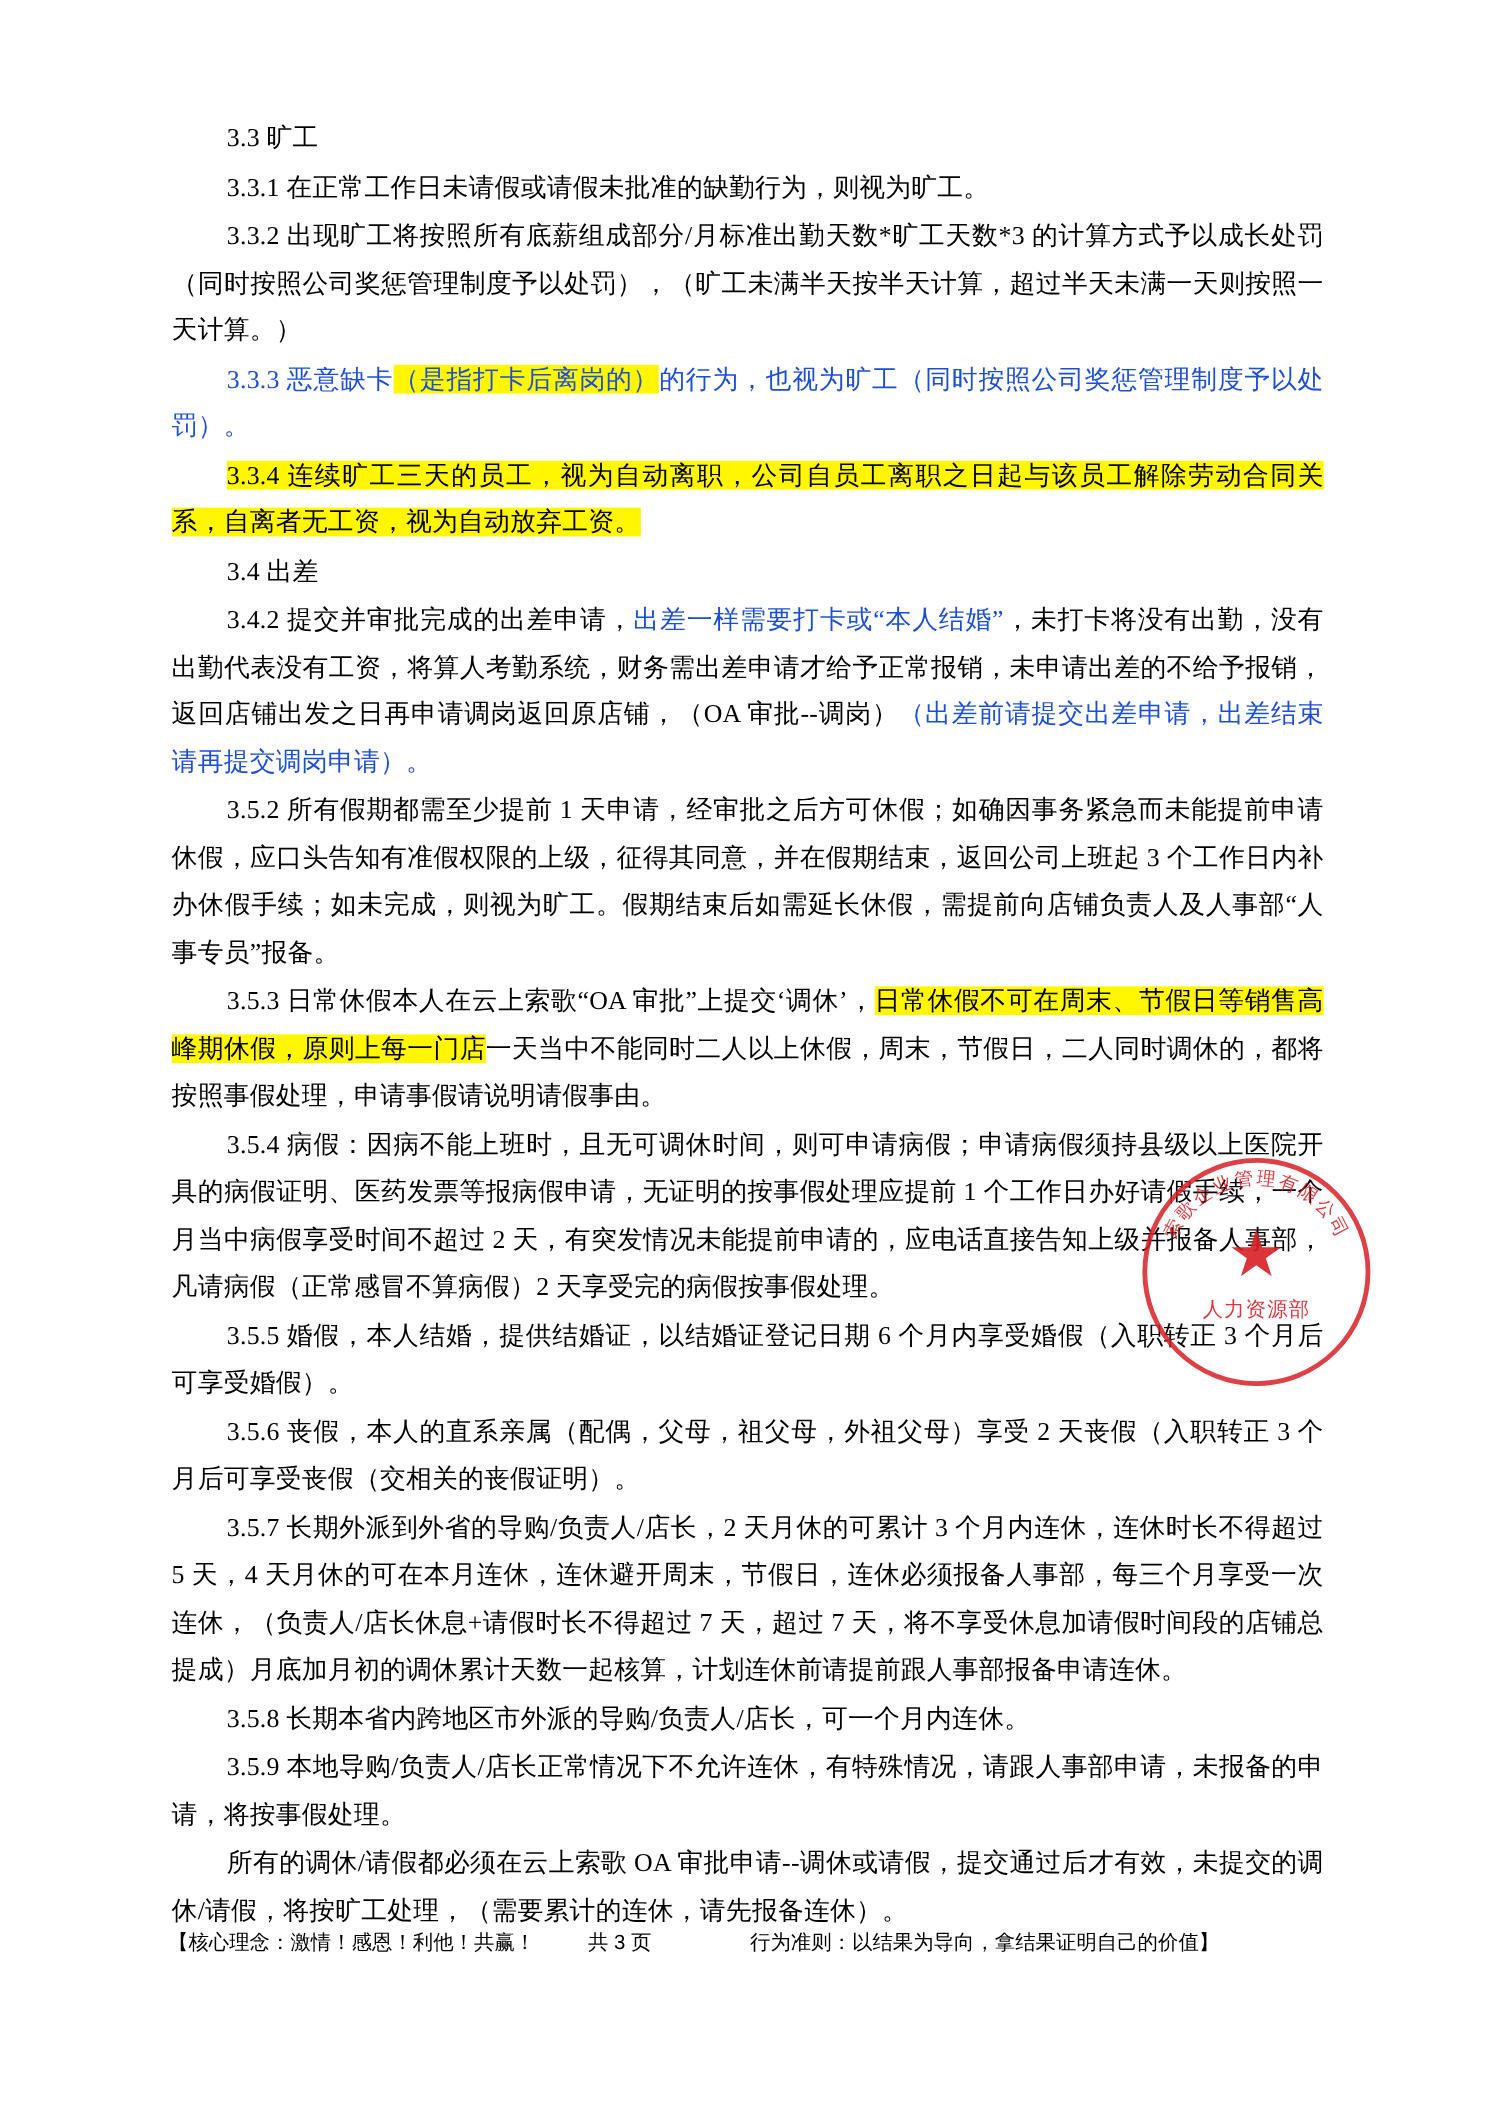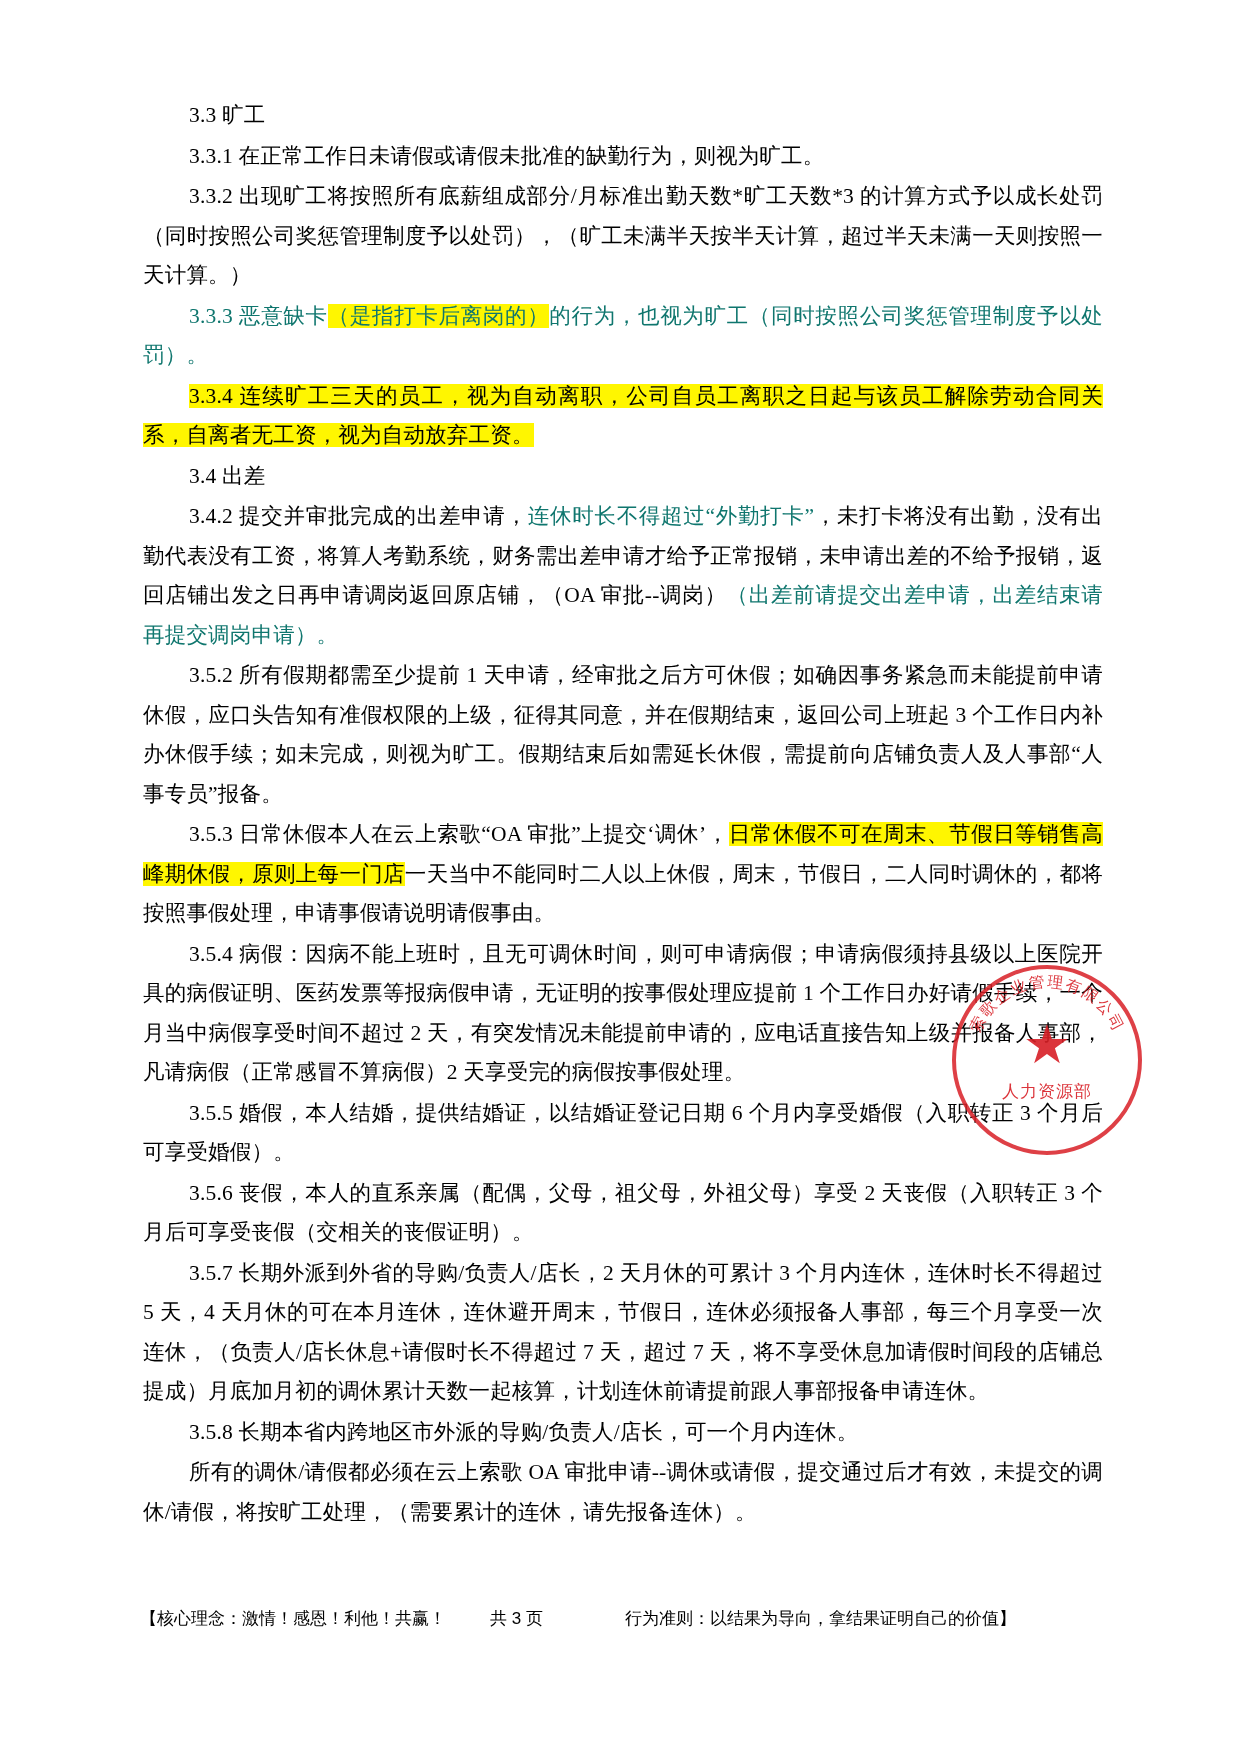--- a/index.html
+++ b/index.html
@@ -30,21 +30,21 @@
     line-height: 39.5px;
     text-align: justify;
     text-justify: inter-ideograph;
     color: #000000;
     letter-spacing: 0.2px;
   }
   p.indent {
     text-indent: 46px;
   }
   .blue {
-    color: #0f766e;
+    color: #1d4ed8;
   }
   .hl {
     background: #fff600;
   }
   .uline {
     text-decoration: underline;
   }
   
   .footer {
     position: absolute;
@@ -146,38 +146,39 @@
 
     <p class="para indent">3.3.2 出现旷工将按照所有底薪组成部分/月标准出勤天数*旷工天数*3 的计算方式予以成长处罚（同时按照公司奖惩管理制度予以处罚），（旷工未满半天按半天计算，超过半天未满一天则按照一天计算。）</p>
 
     <p class="para indent"><span class="blue">3.3.3 恶意缺卡</span><span class="blue hl">（是指打卡后离岗的）</span><span class="blue">的行为，也视为旷工</span><span class="blue">（同时按照公司奖惩管理制度予以处罚）。</span></p>
 
     <p class="para indent"><span class="hl">3.3.4 连续旷工三天的员工，视为自动离职，公司自员工离职之日起与该员工解除劳动合同关系，自离者无工资，视为自动放弃工资。</span></p>
 
     <p class="para indent">3.4 出差</p>
 
 
-    <p class="para indent"><span>3.4.2 提交并审批完成的出差申请，</span><span class="blue">连休时长不得超过“外勤打卡”</span><span>，未打卡将没有出勤，没有出勤代表没有工资，将算人考勤系统，财务需出差申请才给予正常报销，未申请出差的不给予报销，返回店铺出发之日再申请调岗返回原店铺，（OA 审批--调岗）</span><span class="blue">（出差前请提交出差申请，出差结束请再提交调岗申请）。</span></p>
+    <p class="para indent"><span>3.4.2 提交并审批完成的出差申请，</span><span class="blue">出差一样需要打卡或“本人结婚”</span><span>，未打卡将没有出勤，没有出勤代表没有工资，将算人考勤系统，财务需出差申请才给予正常报销，未申请出差的不给予报销，返回店铺出发之日再申请调岗返回原店铺，（OA 审批--调岗）</span><span class="blue">（出差前请提交出差申请，出差结束请再提交调岗申请）。</span></p>
 
 
 
     <p class="para indent blue">3.5.2 所有假期都需至少提前 1 天申请，经审批之后方可休假；如确因事务紧急而未能提前申请休假，应口头告知有准假权限的上级，征得其同意，并在假期结束，返回公司上班起 3 个工作日内补办休假手续；如未完成，则视为旷工。假期结束后如需延长休假，需提前向店铺负责人及人事部“人事专员”报备。</p>
 
     <p class="para indent"><span>3.5.3 日常休假本人在云上索歌“OA 审批”上提交‘调休’，</span><span class="hl">日常休假不可在周末、节假日等销售高峰期休假，原则上每一门店</span><span>一天当中不能同时二人以上休假，周末，节假日，二人同时调休的，都将按照事假处理，申请事假请说明请假事由。</span></p>
 
     <p class="para indent">3.5.4 病假：因病不能上班时，且无可调休时间，则可申请病假；申请病假须持县级以上医院开具的病假证明、医药发票等报病假申请，无证明的按事假处理应提前 1 个工作日办好请假手续，一个月当中病假享受时间不超过 2 天，有突发情况未能提前申请的，应电话直接告知上级并报备人事部，凡请病假（正常感冒不算病假）2 天享受完的病假按事假处理。</p>
 
     <p class="para indent blue">3.5.5 婚假，本人结婚，提供结婚证，以结婚证登记日期 6 个月内享受婚假（入职转正 3 个月后可享受婚假）。</p>
 
     <p class="para indent">3.5.6 丧假，本人的直系亲属（配偶，父母，祖父母，外祖父母）享受 2 天丧假（入职转正 3 个月后可享受丧假（交相关的丧假证明）。</p>
 
     <p class="para indent blue">3.5.7 长期外派到外省的导购/负责人/店长，2 天月休的可累计 3 个月内连休，连休时长不得超过 5 天，4 天月休的可在本月连休，连休避开周末，节假日，连休必须报备人事部，每三个月享受一次连休，（负责人/店长休息+请假时长不得超过 7 天，超过 7 天，将不享受休息加请假时间段的店铺总提成）月底加月初的调休累计天数一起核算，计划连休前请提前跟人事部报备申请连休。</p>
 
     <p class="para indent">3.5.8 长期本省内跨地区市外派的导购/负责人/店长，可一个月内连休。</p>
 
+    <p class="para indent blue">3.5.9 本地导购/负责人/店长正常情况下不允许连休，有特殊情况，请跟人事部申请，未报备的申请，将按事假处理。</p>
 
     <p class="para indent blue">所有的调休/请假都必须在云上索歌 OA 审批申请--调休或请假，提交通过后才有效，未提交的调休/请假，将按旷工处理，（需要累计的连休，请先报备连休）。</p>
 
   </div>
 
   <div class="seal">
     <div class="ring"></div>
     <svg width="190" height="190" viewBox="0 0 190 190">
       <defs>
         <path id="sealArc" d="M 22,95 A 73,73 0 1 1 168,95" fill="none"></path>

